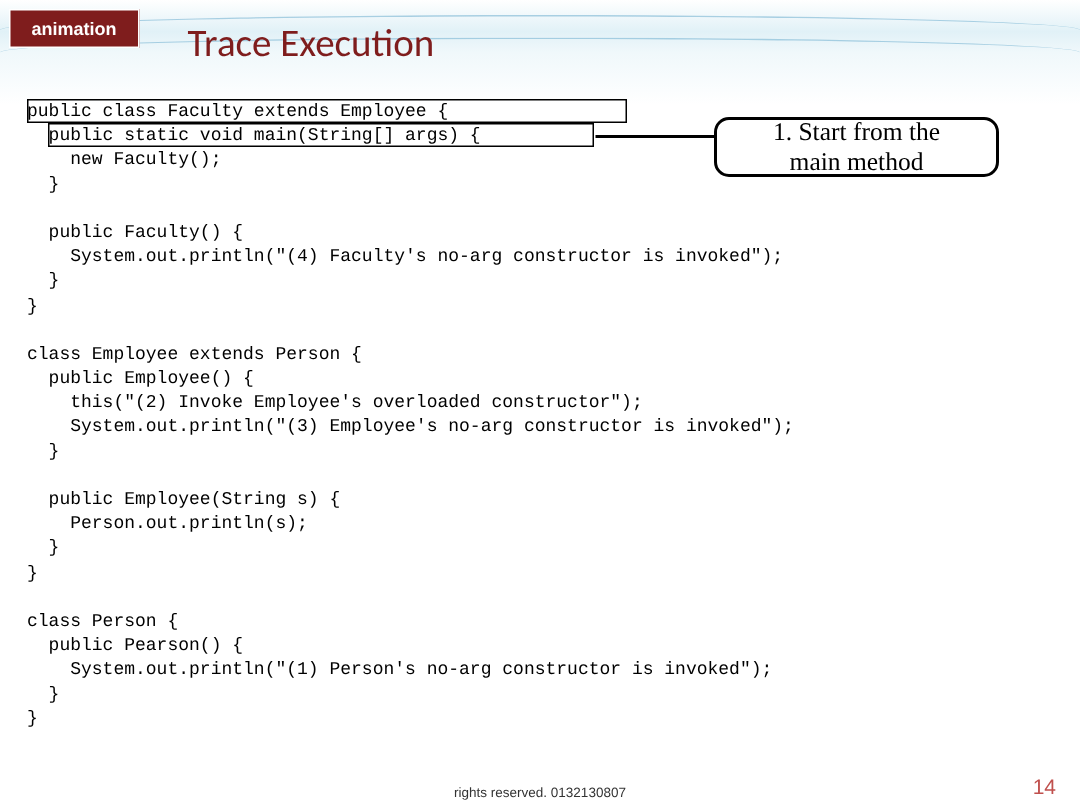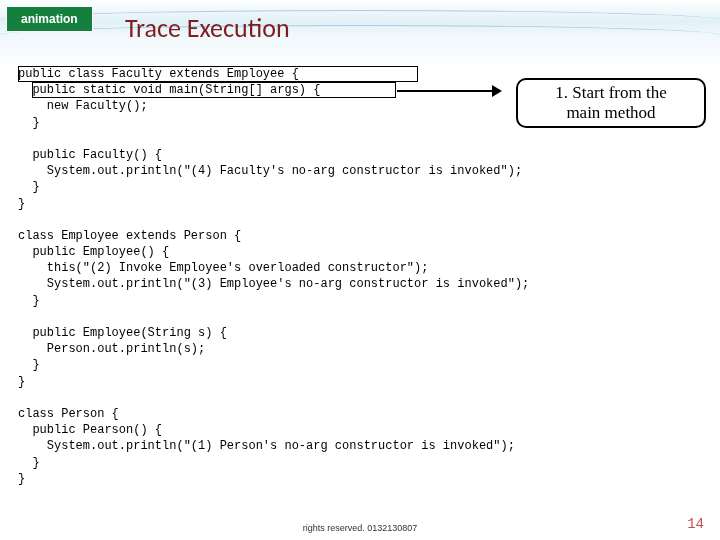--- a/index.html
+++ b/index.html
@@ -28,21 +28,21 @@
     left:0; right:0;
     border-top: 1px solid rgba(120,180,210,0.6);
     border-radius: 50%/10px;
     height:20px;
   }
   .wave::before { top:10px; }
   .wave::after { top:25px; }
   .animation-tag {
     position: absolute;
     top: 6px; left: 6px;
-    background: #15803d;
+    background: #7f1d1d;
     color: #fff;
     font-size: 12px;
     font-weight: bold;
     padding: 5px 14px;
     z-index: 3;
     border: 1px solid #fff;
   }
   .title {
     position: absolute;
     top: 12px;
@@ -67,23 +67,23 @@
     position: absolute;
     border: 1px solid #000;
     background: transparent;
     z-index: 2;
   }
   .hl1 { top: 66px; left: 18px; width: 400px; height: 16px; }
   .hl2 { top: 82px; left: 32px; width: 364px; height: 16px; }
   .callout {
     position: absolute;
     top: 78px;
-    left: 516px;
+    left: 476px;
     width: 190px;
-    height: 50px;
+    height: 40px;
     background: #fff;
     border: 2px solid #000;
     border-radius: 10px;
     z-index: 3;
     display: flex;
     align-items: center;
     justify-content: center;
     font-family: "Times New Roman", serif;
     font-size: 17px;
     text-align: center;
@@ -114,21 +114,21 @@
     font-size: 9px;
     color: #333;
     line-height: 1.2;
   }
   .pagenum {
     position: absolute;
     bottom: 8px;
     right: 16px;
     color: #c0504d;
     font-size: 14px;
-    font-family: Liberation Mono, monospace;
+    font-family: Liberation Sans, sans-serif;
   }
 </style>
 </head>
 <body>
 
 <div class="wave"></div>
 
 <div class="animation-tag">animation</div>
 
 <div class="title">Trace Execution</div>

